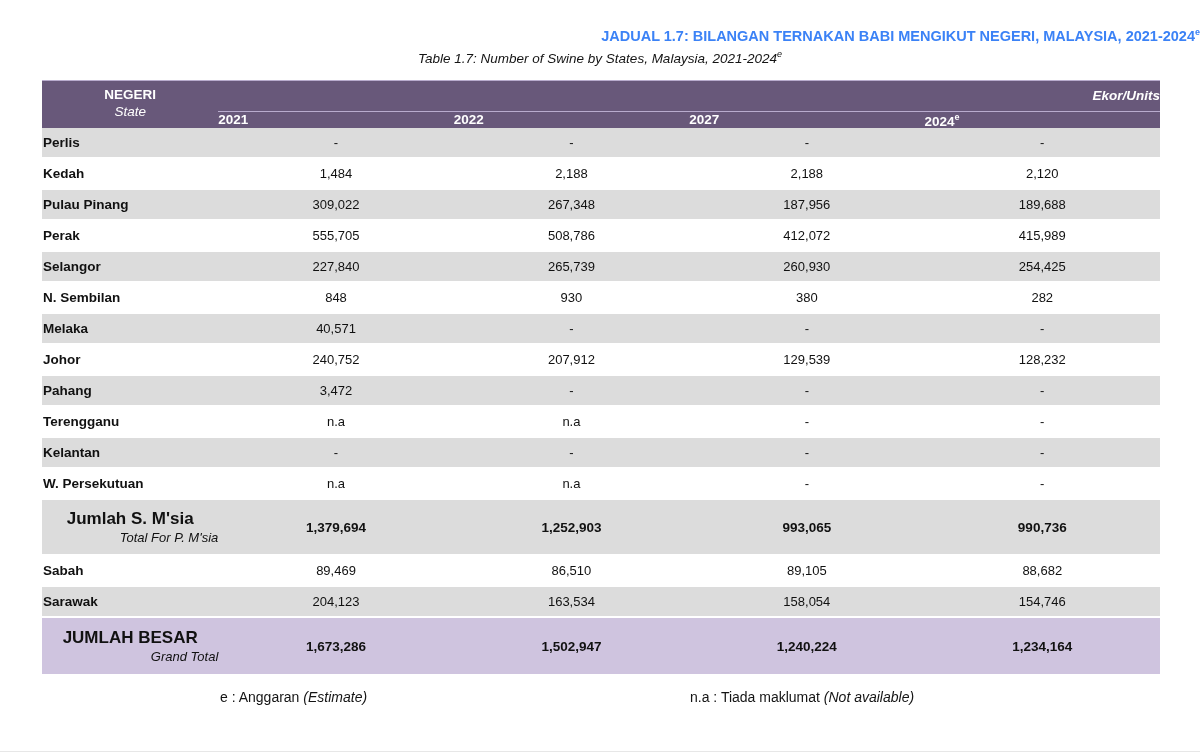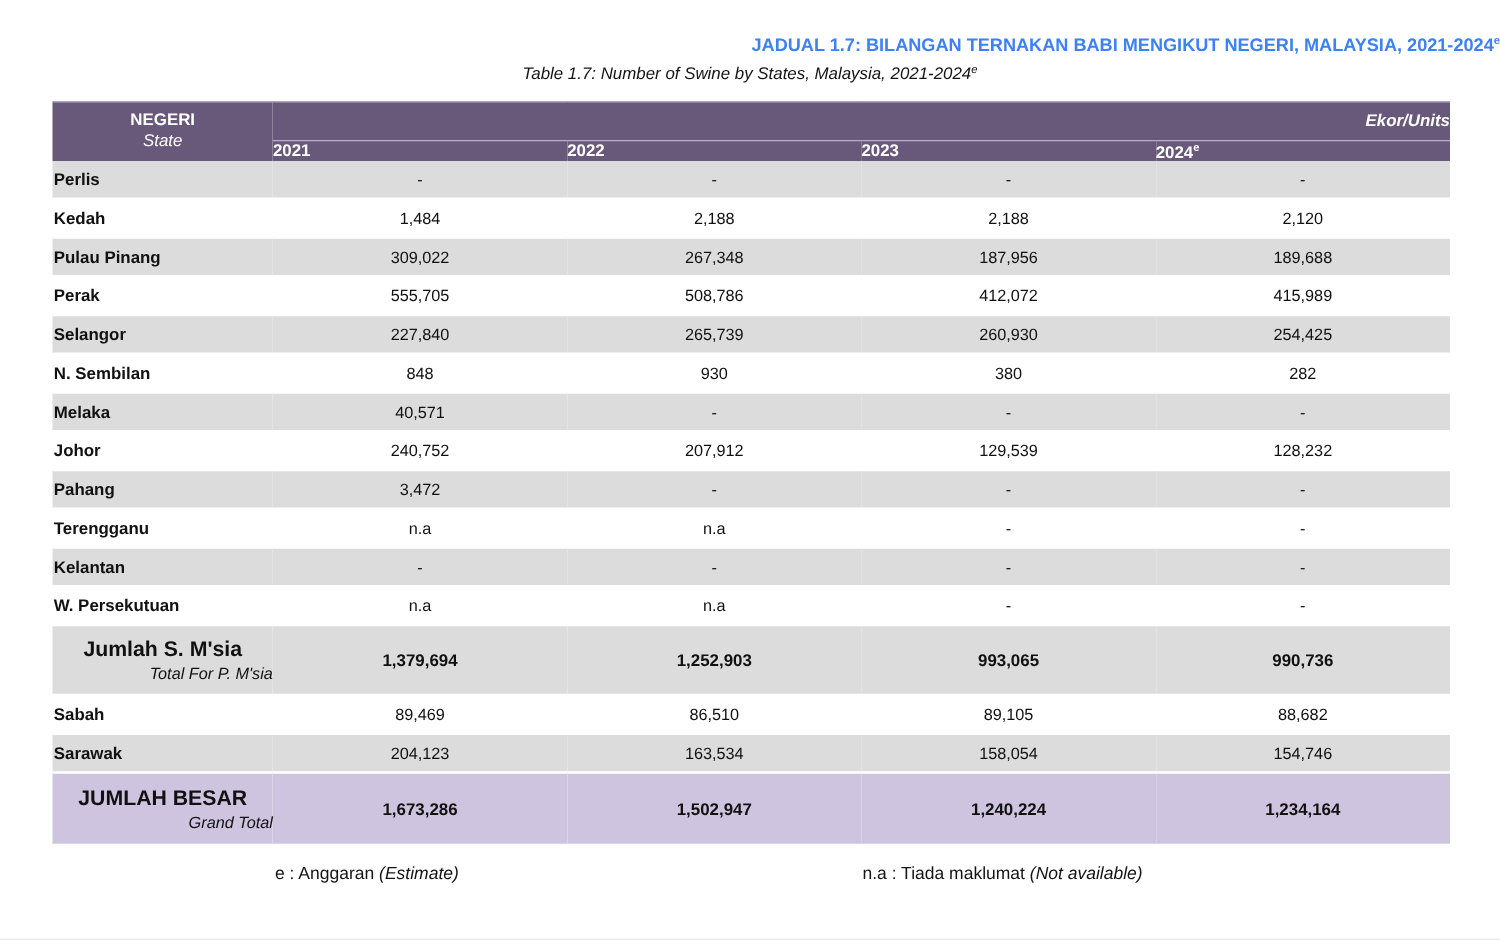--- a/index.html
+++ b/index.html
@@ -88,21 +88,21 @@
         <div class="l1">NEGERI</div>
         <div class="l2">State</div>
       </th>
       <th class="h-units" colspan="4">
         <span>Ekor/Units</span>
       </th>
     </tr>
     <tr>
       <th class="h-year"><span>2021</span></th>
       <th class="h-year"><span>2022</span></th>
-      <th class="h-year"><span>2023</span></th>
+      <th class="h-year"><span>2027</span></th>
       <th class="h-year"><span>2024</span><sup>e</sup></th>
     </tr>
   </thead>
   <tbody>
       <tr class="shaded">
         <td class="state">Perlis</td>
         <td class="val">-</td>
         <td class="val">-</td>
         <td class="val">-</td>
         <td class="val">-</td>

